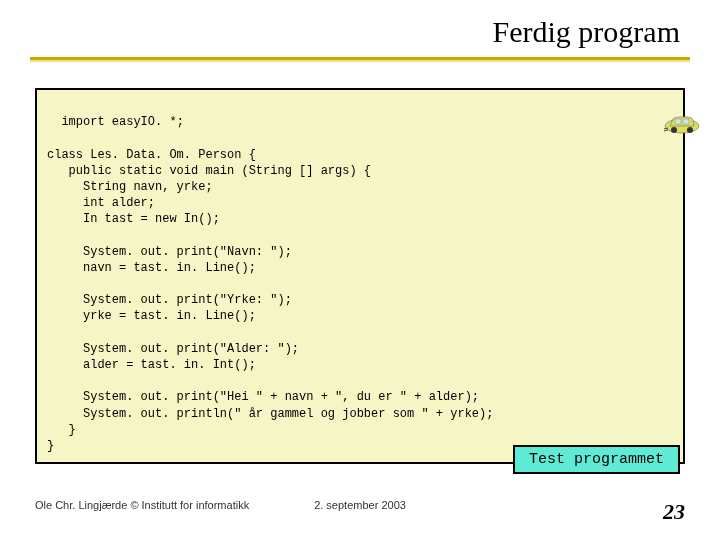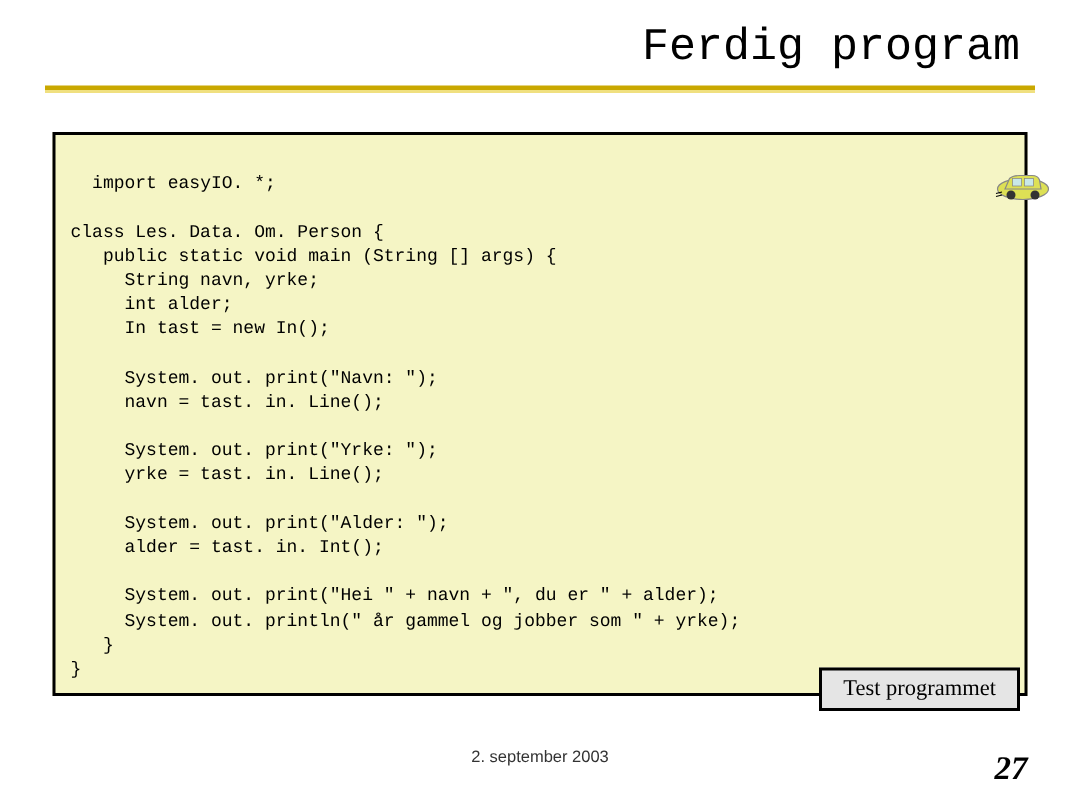--- a/index.html
+++ b/index.html
@@ -10,21 +10,21 @@
     font-family: Arial, sans-serif;
     position: relative;
     overflow: hidden;
   }
   .title-area {
     padding: 15px 40px 8px 0;
     text-align: right;
   }
   .title {
     font-size: 30px;
-    font-family: Liberation Mono, monospace;
+    font-family: Liberation Serif, serif;
     color: #000;
   }
   .underline {
     margin: 0 30px 0 30px;
     height: 6px;
     position: relative;
   }
   .underline-main {
     position: absolute;
     top: 0;
@@ -57,24 +57,24 @@
     position: absolute;
     top: 6px;
     right: 10px;
     width: 40px;
     height: 22px;
   }
   .test-btn {
     position: absolute;
     right: 40px;
     top: 445px;
-    background: #e5e5e5;
+    background: #5eead4;
     border: 2px solid #000;
     padding: 4px 14px;
-    font-family: Liberation Serif, serif;
+    font-family: Liberation Mono, monospace;
     font-size: 15px;
     cursor: pointer;
   }
   .footer {
     position: absolute;
     bottom: 15px;
     left: 0;
     right: 0;
     width: 100%;
     padding: 0 35px;
@@ -130,15 +130,16 @@
      System. out. println(" år gammel og jobber som " + yrke);
    }
 }</span>
 </div>
 
 <button class="test-btn">
   <span>Test programmet</span>
 </button>
 
 <div class="footer">
+  <span class="footer-left">Ole Chr. Lingjærde © Institutt for informatikk</span>
   <span class="footer-center">2. september 2003</span>
-  <span class="footer-right">27</span>
+  <span class="footer-right">23</span>
 </div>
 
 </body></html>

